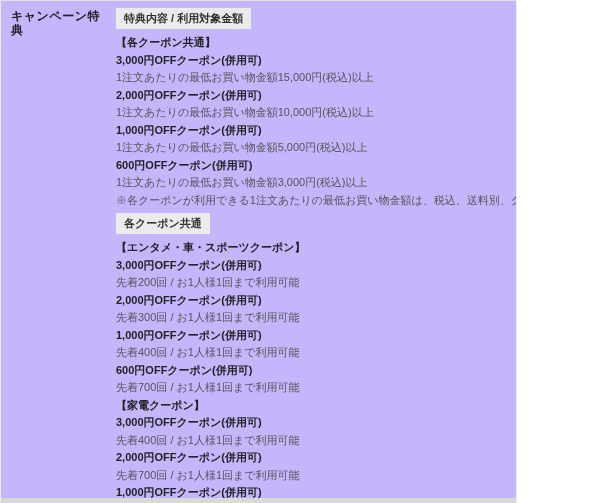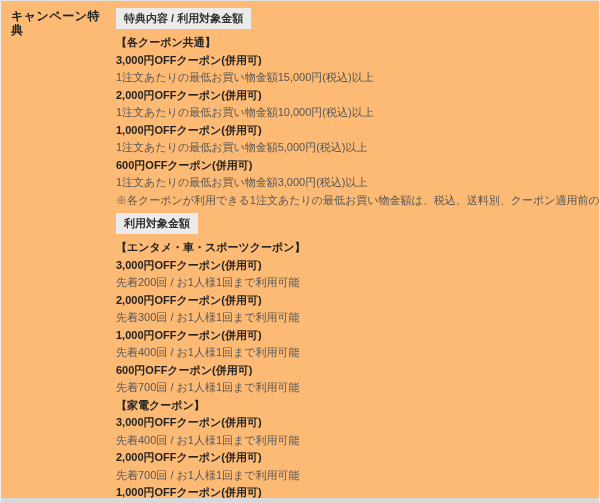--- a/index.html
+++ b/index.html
@@ -4,22 +4,22 @@
 <style>
   * { box-sizing: border-box; margin: 0; padding: 0; }
   html, body {
     width: 600px; height: 503px;
     background: #ffffff;
     overflow: hidden;
     font-family: "Liberation Sans", sans-serif;
   }
   .table-row {
     position: relative;
-    width: 600px; height: 503px;
-    background: #fdba74;
+    width: 517px; height: 503px;
+    background: #c4b5fd;
     border-top: 1px solid #e2e2e2;
     border-left: 1px solid #ececec;
     border-right: 1px solid #ececec;
     display: flex;
     align-items: stretch;
     overflow: hidden;
   }
   .label-cell {
     width: 108px;
     flex: 0 0 108px;
@@ -99,21 +99,21 @@
 
     <p class="line coupon-title">1,000円OFFクーポン(併用可)</p>
     <p class="line coupon-desc">1注文あたりの最低お買い物金額5,000円(税込)以上</p>
 
     <p class="line coupon-title">600円OFFクーポン(併用可)</p>
     <p class="line coupon-desc">1注文あたりの最低お買い物金額3,000円(税込)以上</p>
 
     <p class="line note">※各クーポンが利用できる1注文あたりの最低お買い物金額は、税込、送料別、クーポン適用前の金額です。</p>
 
     
-    <div class="sec-header second">利用対象金額</div>
+    <div class="sec-header second">各クーポン共通</div>
 
     <p class="line group-title">【エンタメ・車・スポーツクーポン】</p>
 
     <p class="line coupon-title">3,000円OFFクーポン(併用可)</p>
     <p class="line coupon-desc">先着200回 / お1人様1回まで利用可能</p>
 
     <p class="line coupon-title">2,000円OFFクーポン(併用可)</p>
     <p class="line coupon-desc">先着300回 / お1人様1回まで利用可能</p>
 
     <p class="line coupon-title">1,000円OFFクーポン(併用可)</p>

